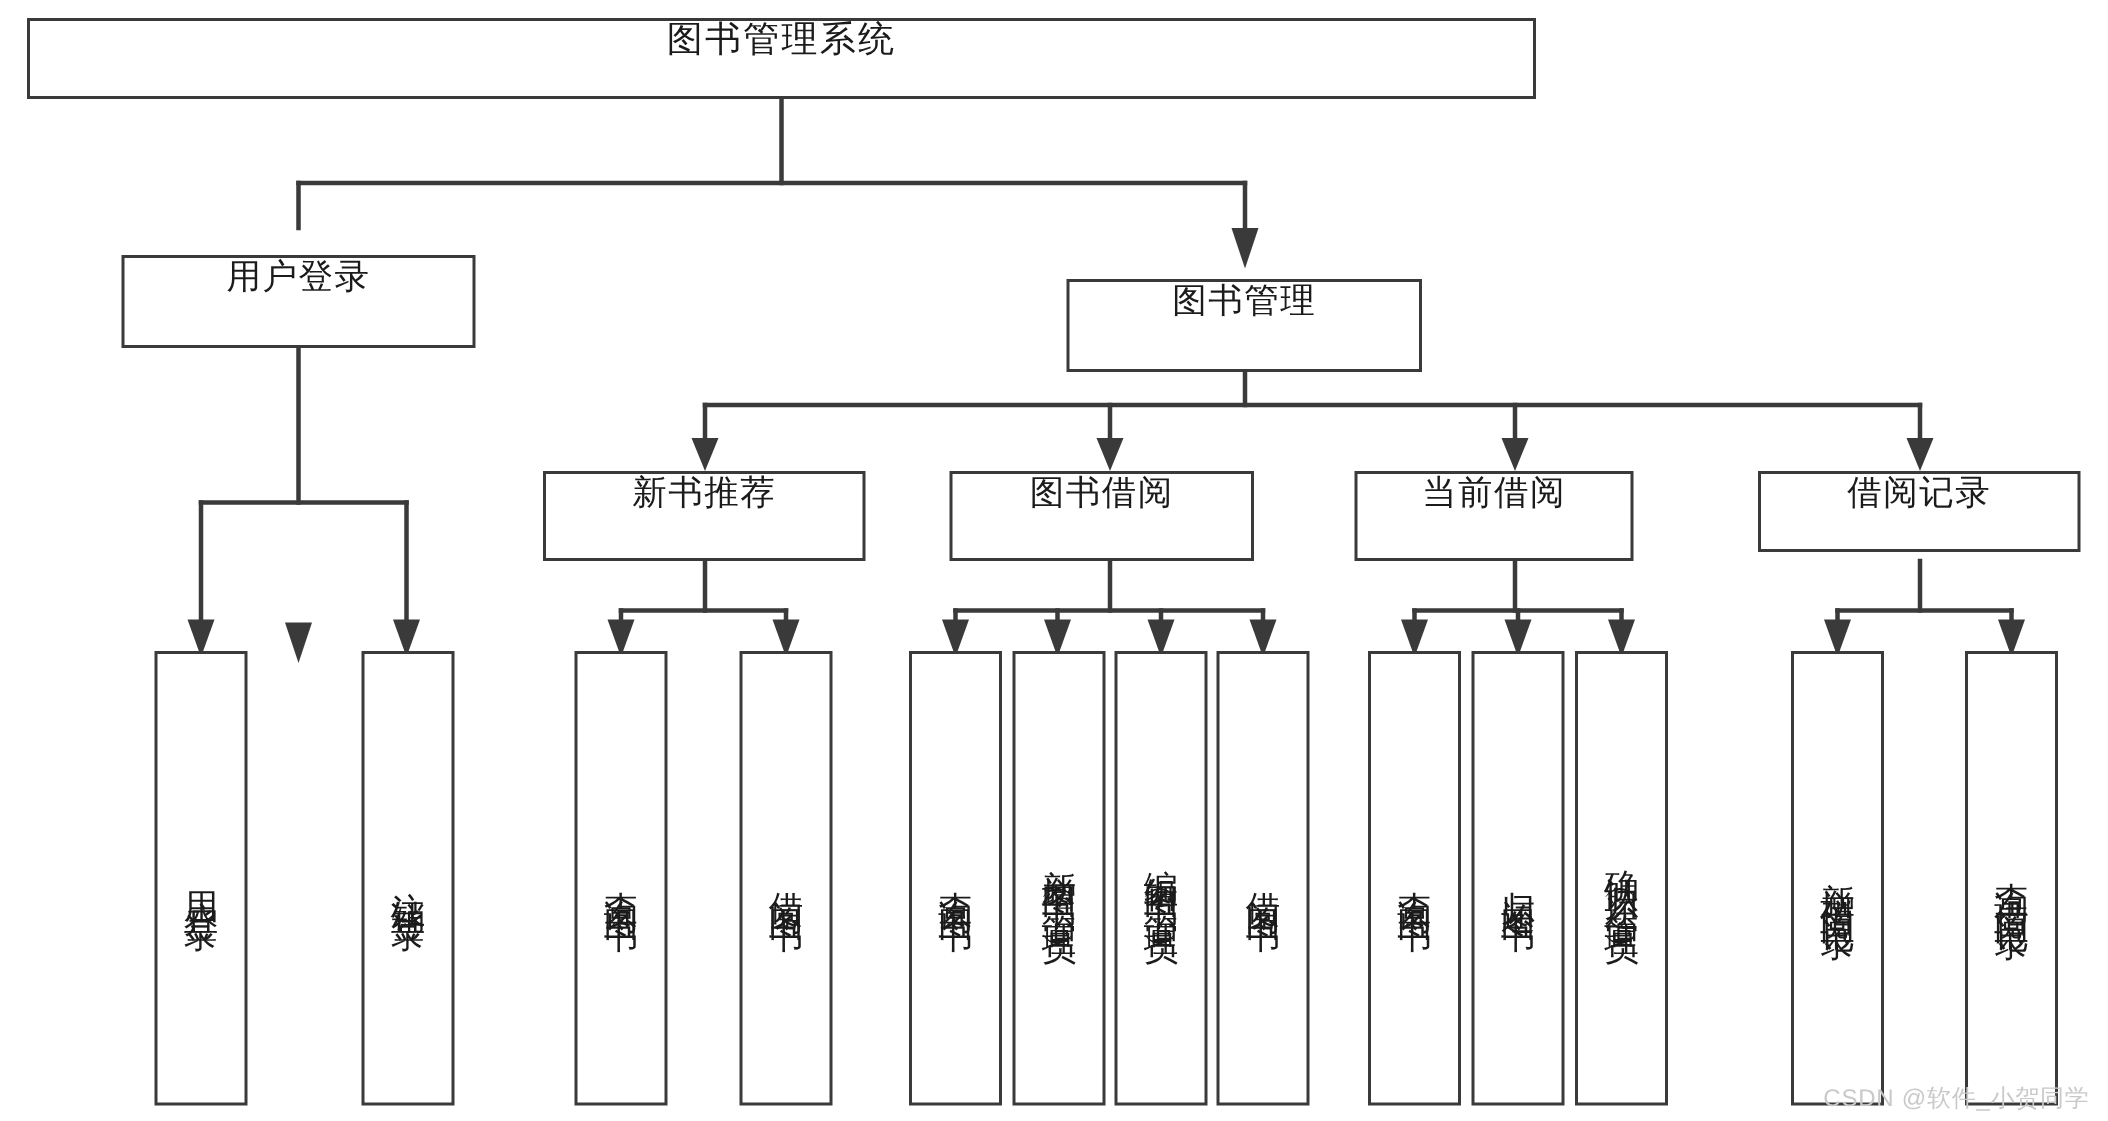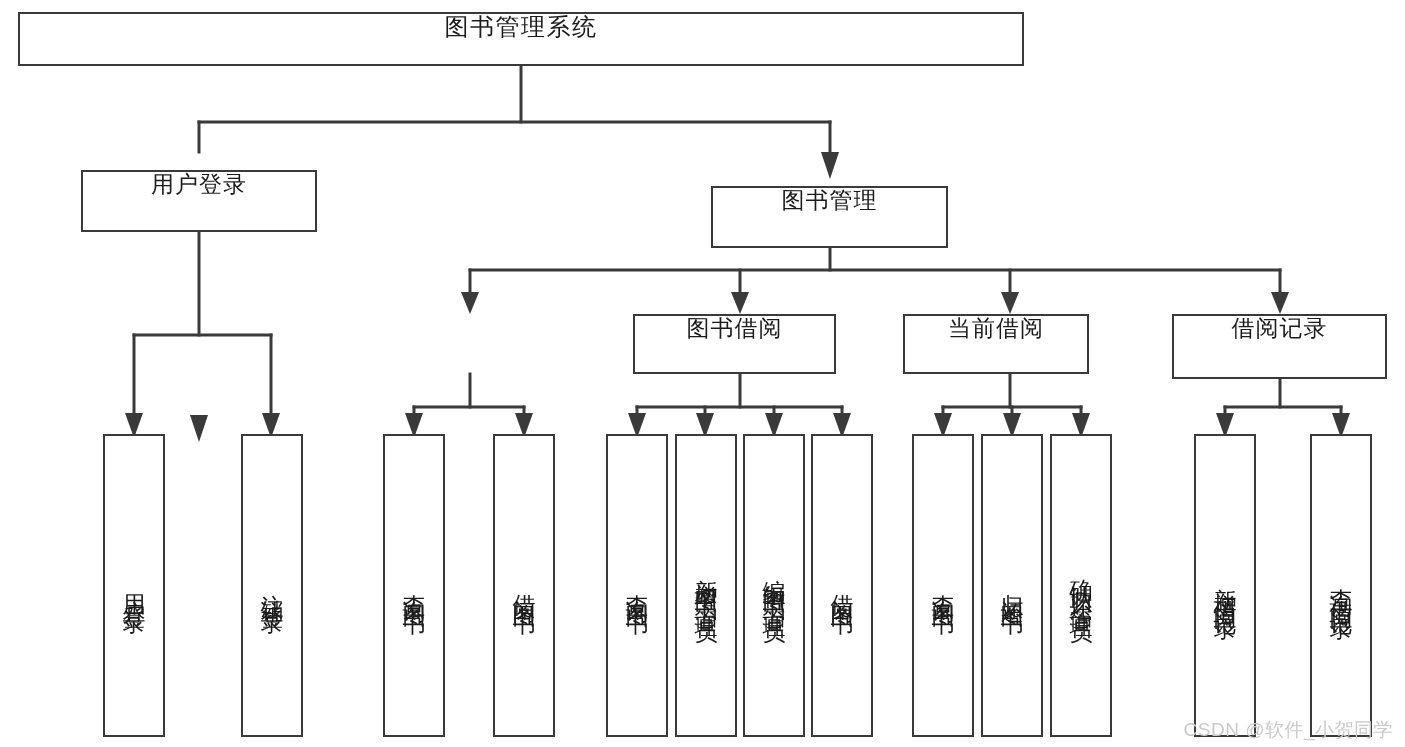--- a/index.html
+++ b/index.html
@@ -58,21 +58,21 @@
     letter-spacing:6px;
     line-height:1;
     white-space:nowrap;
     text-align:center;
   }
   
   #watermark{
     position:absolute;
     right:12px;
     bottom:4px;
-    font-size:19px;
+    font-size:16px;
     color:#c9c9c9;
     letter-spacing:0.5px;
     white-space:nowrap;
     z-index:5;
     user-select:none;
   }
 </style>
 </head>
 <body>
 
@@ -160,30 +160,33 @@
   </div>
 
   <div class="node h" style="left:81px; top:170px; width:236px; height:62px;">
     <span class="label">用户登录</span>
   </div>
 
   <div class="node h" style="left:711px; top:170px; width:237px; height:62px;margin-top:16px;">
     <span class="label">图书管理</span>
   </div>
 
+  <div class="node h" style="left:362px; top:314px; width:215px; height:60px;">
+    <span class="label">新书推荐</span>
+  </div>
 
   <div class="node h" style="left:633px; top:314px; width:203px; height:60px;">
     <span class="label">图书借阅</span>
   </div>
 
   <div class="node h" style="left:903px; top:314px; width:186px; height:60px;">
     <span class="label">当前借阅</span>
   </div>
 
-  <div class="node h" style="left:1172px; top:314px; width:215px; height:65px;">
+  <div class="node h" style="left:1172px; top:314px; width:215px; height:54px;">
     <span class="label">借阅记录</span>
   </div>
 
   <div class="node v" style="left:103px; top:434px; width:62px; height:303px;">
     <span class="label">用户登录</span>
   </div>
   <div class="node v" style="left:241px; top:434px; width:62px; height:303px;">
     <span class="label">注销登录</span>
   </div>
 

